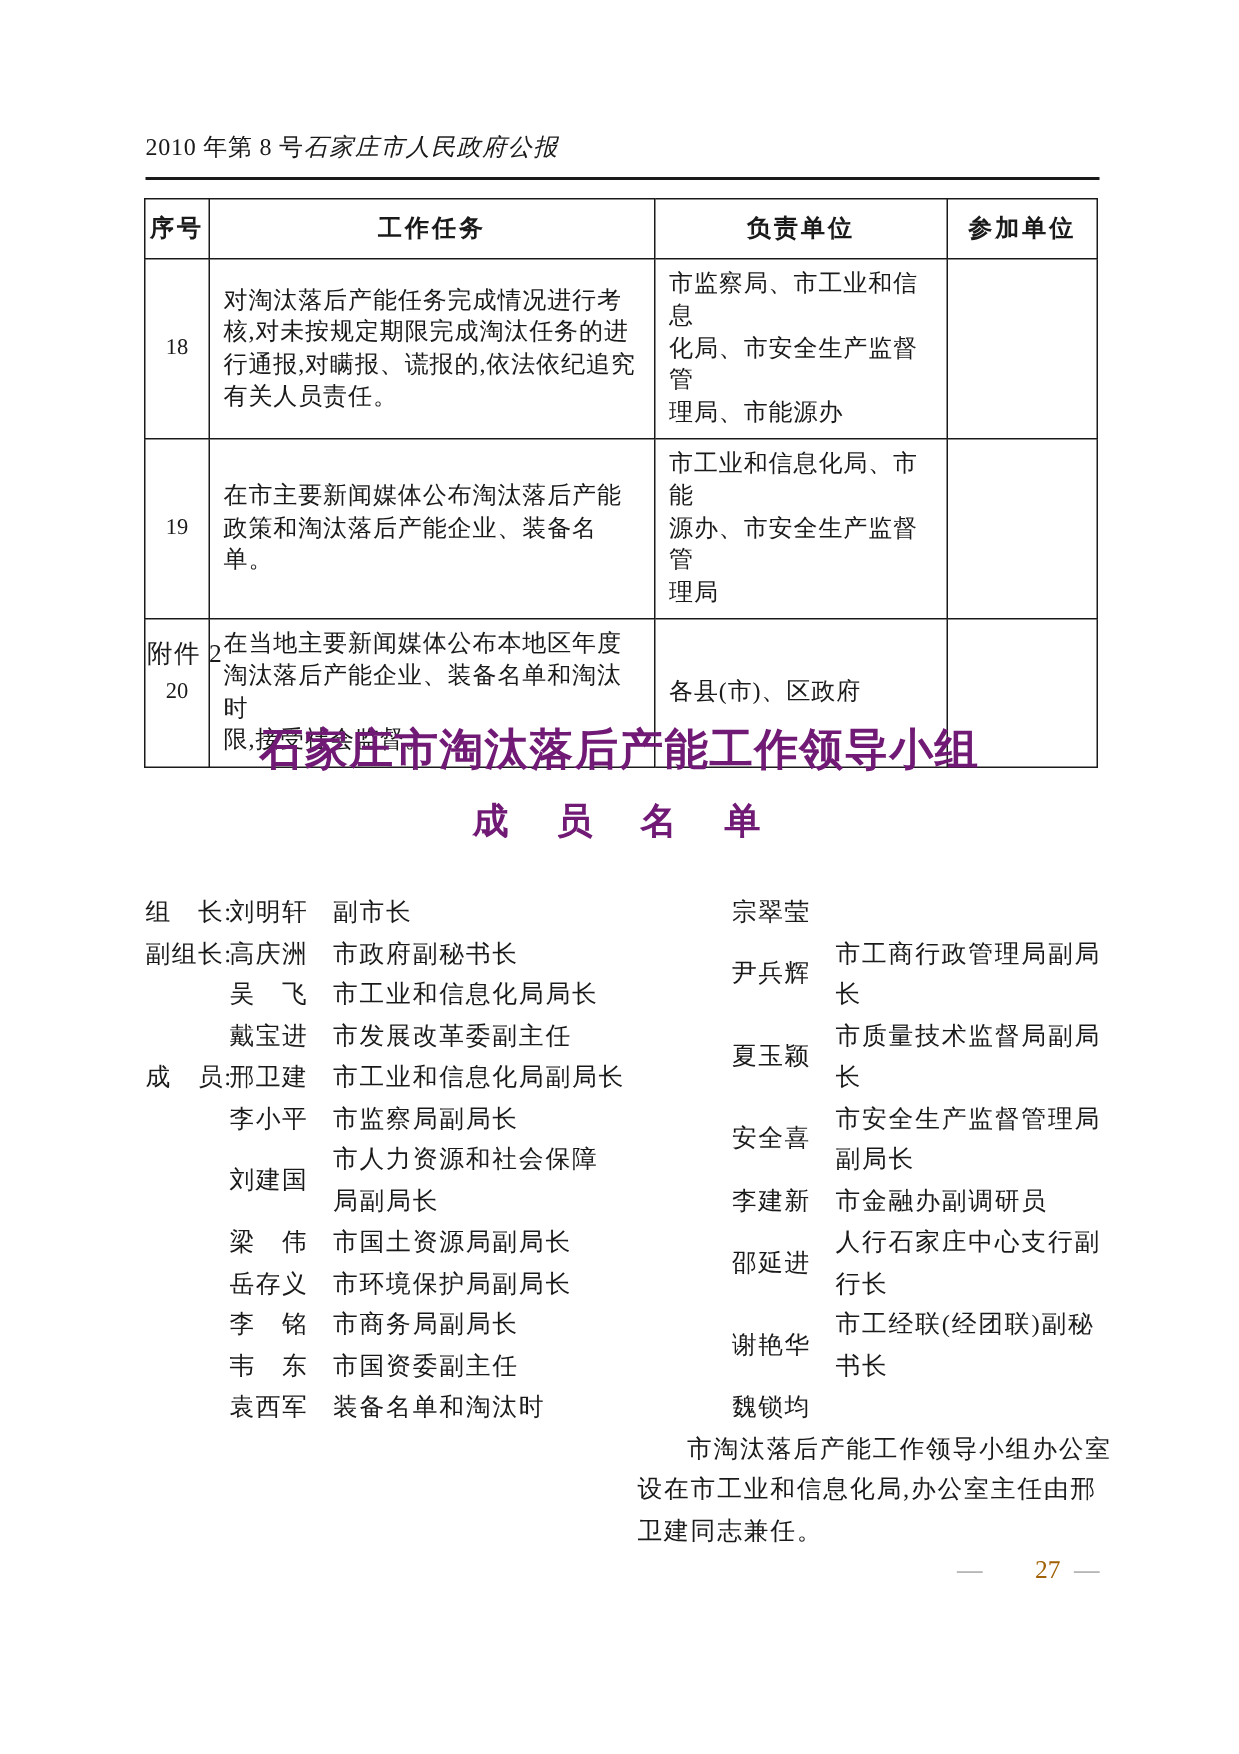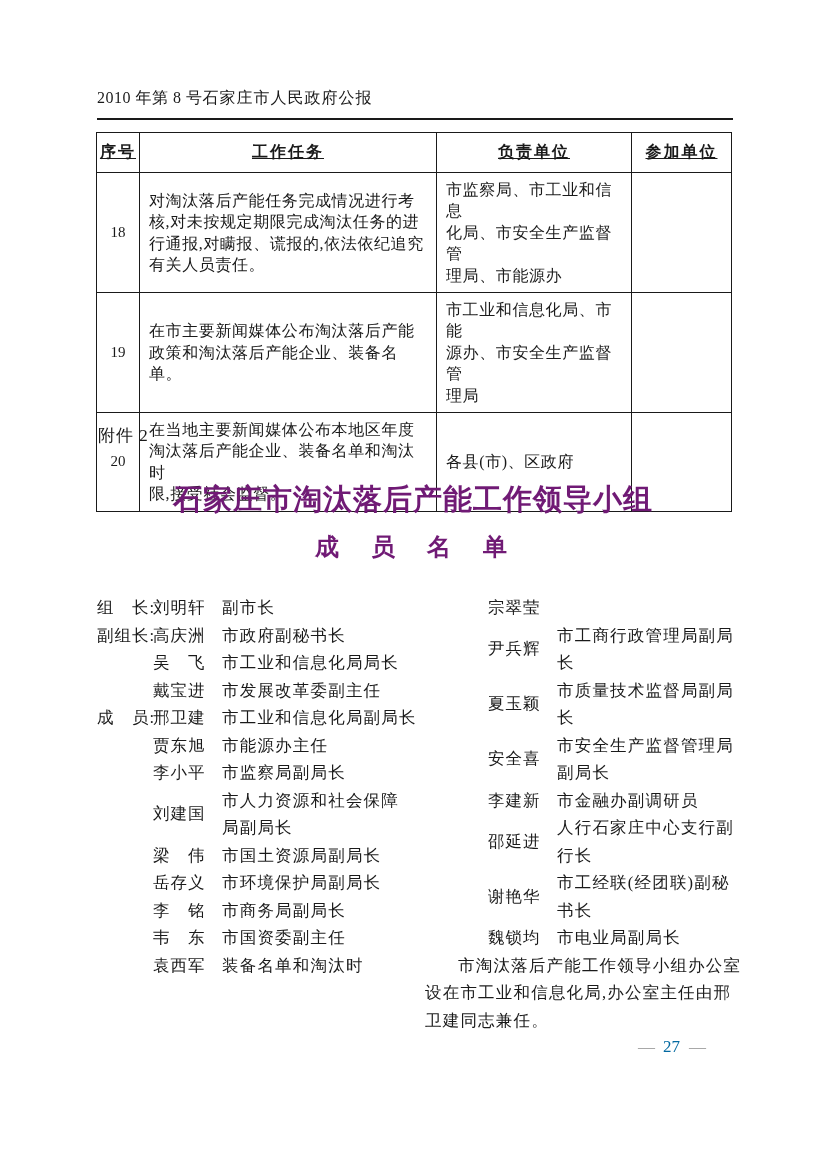--- a/index.html
+++ b/index.html
@@ -14,37 +14,37 @@
   .page { position: absolute; inset: 0; background: #fff; }
 
   
   .masthead {
     position: absolute; left: 97px; top: 88px; width: 636px;
     display: flex; align-items: flex-end;
     font-size: 16px; letter-spacing: 0.5px;
     padding-bottom: 9px;
     border-bottom: 2.5px solid #1a1a1a;
   }
-  .masthead .right { letter-spacing: 1px; }
+  .masthead .right { font-style: italic; letter-spacing: 1px; }
 
   
   table.tasks {
     position: absolute; left: 96px; top: 132px;
     border-collapse: collapse; table-layout: fixed;
     width: 635px;
     font-size: 16px;
   }
   table.tasks th, table.tasks td {
     border: 1.8px solid #1a1a1a;
     vertical-align: middle;
   }
   table.tasks th {
     font-family: "Liberation Sans", "DejaVu Sans", sans-serif;
     font-weight: 600; font-size: 16px;
-    height: 40px; letter-spacing: 2px; text-decoration: underline;
+    height: 40px; letter-spacing: 2px;
   }
   col.c-no   { width: 43px; }
   col.c-task { width: 297px; }
   col.c-resp { width: 195px; }
   col.c-part { width: 100px; }
   td.no { text-align: center; font-size: 15px; margin-left: 28px; }
   td.task, td.resp {
     white-space: pre-line;
     line-height: 21.4px;
     padding: 6px 9px;
@@ -88,21 +88,21 @@
     width: 322px;
   }
 
   
   .folio {
     position: absolute; top: 1037px; left: 638px;
     display: flex; align-items: center; gap: 9px;
     font-size: 17px;
   }
   .folio .dash { color: #9a9a9a; letter-spacing: -1px; }
-  .folio .num { color: #0369a1; }
+  .folio .num { color: #a16207; margin-left: 27px; }
 </style>
 </head>
 <body>
 
 <div class="page">
 
   <div class="masthead">
     <span class="left">2010 年第 8 号</span>
     <span class="right">石家庄市人民政府公报</span>
   </div>
@@ -184,25 +184,20 @@
         <span class="name">戴宝进</span>
         <span class="mtitle">市发展改革委副主任</span>
       </div>
       <div class="entry">
         <span class="role">成　员:</span>
         <span class="name">邢卫建</span>
         <span class="mtitle">市工业和信息化局副局长</span>
       </div>
       <div class="entry">
         <span class="role"></span>
-        <span class="name">贾东旭</span>
-        <span class="mtitle">市能源办主任</span>
-      </div>
-      <div class="entry">
-        <span class="role"></span>
         <span class="name">李小平</span>
         <span class="mtitle">市监察局副局长</span>
       </div>
       <div class="entry">
         <span class="role"></span>
         <span class="name">刘建国</span>
         <span class="mtitle">市人力资源和社会保障
 局副局长</span>
       </div>
       <div class="entry">
@@ -266,21 +261,20 @@
       </div>
       <div class="entry">
         <span class="pad"></span>
         <span class="name">谢艳华</span>
         <span class="mtitle">市工经联(经团联)副秘
 书长</span>
       </div>
       <div class="entry">
         <span class="pad"></span>
         <span class="name">魏锁均</span>
-        <span class="mtitle">市电业局副局长</span>
       </div>
       <p class="closing">市淘汰落后产能工作领导小组办公室
 设在市工业和信息化局,办公室主任由邢
 卫建同志兼任。</p>
     </div>
 
   </div>
 
   <div class="folio">
     <span class="dash">—</span>

